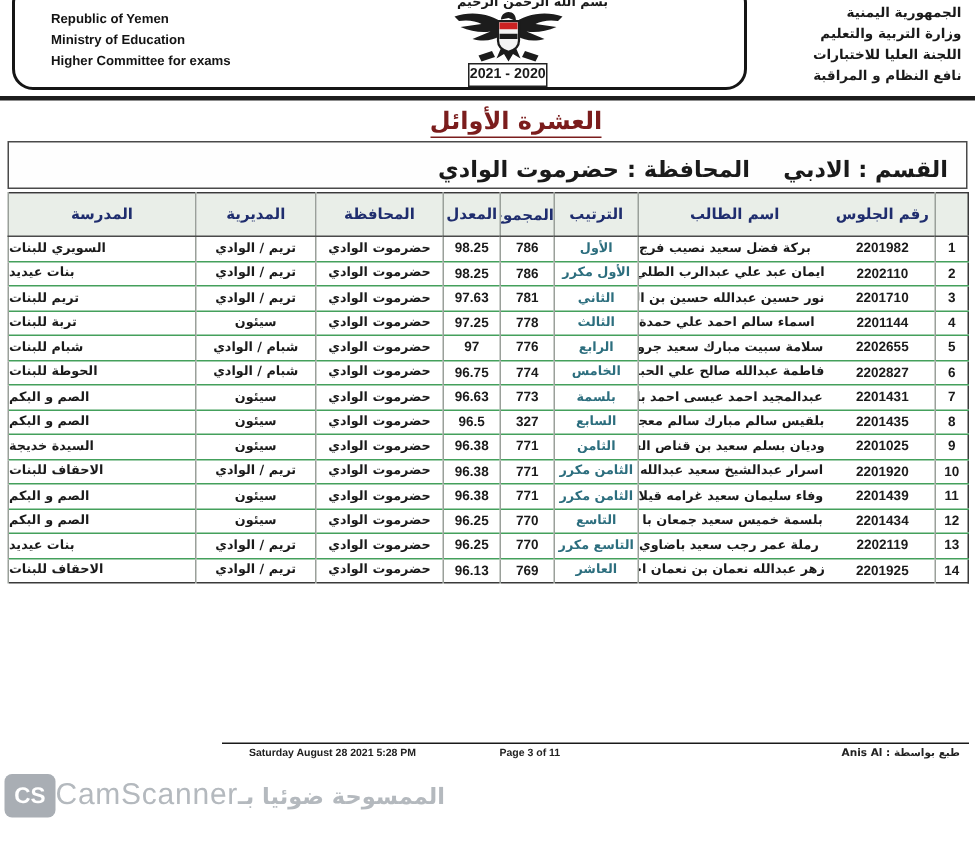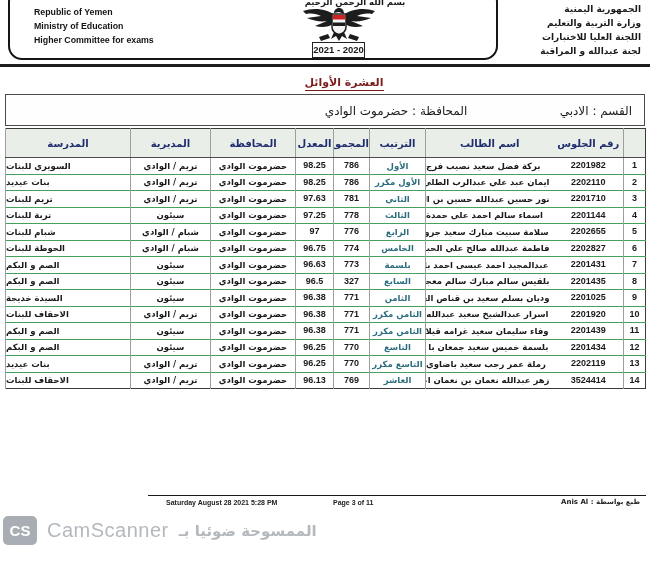--- a/index.html
+++ b/index.html
@@ -30,30 +30,30 @@
   .years-box {
     position: absolute; left: 312px; top: 42px; width: 53px; height: 16px;
     border: 1.5px solid #222; text-align: center; font-size: 9.5px; font-weight: bold;
     line-height: 13px; background: #fff;
   }
 
   .sep-line { position: absolute; left: 0; top: 64px; width: 650px; height: 3px; background: #1d1d1d; }
 
   .page-title { position: absolute; left: 244px; top: 71px; width: 200px; text-align: center; }
   .page-title .u {
-    font-size: 11px; font-weight: bold; color: #7b1d1d;
+    font-size: 16px; font-weight: bold; color: #7b1d1d;
     border-bottom: 1.5px solid #7b1d1d; padding-bottom: 1px;
   }
 
   
   .info-bar {
     position: absolute; left: 5px; top: 94px; width: 640px; height: 32px;
     border: 1px solid #4a4a4a; background: #fefefe;
   }
-  .info-field { position: absolute; top: 9px; font-size: 12px; font-weight: normal; white-space: nowrap; }
+  .info-field { position: absolute; top: 9px; font-size: 15px; font-weight: bold; white-space: nowrap; }
   .info-section { right: 12px; }
   .info-gov { left: 285px; width: 210px; text-align: center; }
 
   
   table.results {
     position: absolute; left: 5px; top: 128px; width: 641px;
     border-collapse: collapse; table-layout: fixed;
     border: 1.5px solid #3a3a3a; direction: rtl;
   }
   .results th, .results td {
@@ -74,21 +74,21 @@
   }
 
   
   .footer-line { position: absolute; left: 148px; top: 495px; width: 498px; border-top: 1.5px solid #1a1a1a; }
   .footer-text { position: absolute; top: 499px; font-size: 7px; font-weight: bold; color: #222; white-space: nowrap; }
   .f-date { left: 166px; }
   .f-page { left: 333px; }
   .f-printed { right: 10px; top: 498px; font-family: "DejaVu Sans", sans-serif; }
 
   
-  .watermark { position: absolute; left: 3px; top: 516px; display: flex; align-items: center; gap: 10px; }
+  .watermark { position: absolute; left: 3px; top: 516px; display: flex; align-items: center; }
   .cs-logo {
     width: 34px; height: 29px; background: #a9aeb4; border-radius: 5px;
     color: #ffffff; font-family: "Liberation Sans", sans-serif; font-weight: bold; font-size: 15px;
     display: flex; align-items: center; justify-content: center;
   }
   .wm-brand { font-family: "Liberation Sans", sans-serif; font-size: 20px; color: #b4b9be; letter-spacing: 0.5px; }
   .wm-ar { font-size: 15px; font-weight: bold; color: #b4b9be; text-align: right; }
 </style>
 </head>
 <body>
@@ -98,21 +98,21 @@
   <div class="en-box en">
     <div class="en-line">Republic of Yemen</div>
     <div class="en-line">Ministry of Education</div>
     <div class="en-line">Higher Committee for exams</div>
   </div>
 
   <div class="ar-header" dir="rtl">
     <div class="ar-line">الجمهورية اليمنية</div>
     <div class="ar-line">وزارة التربية والتعليم</div>
     <div class="ar-line">اللجنة العليا للاختبارات</div>
-    <div class="ar-line">لجنة عبدالله و المراقبة</div>
+    <div class="ar-line">نافع النظام و المراقبة</div>
   </div>
 
   <div class="bismillah" dir="rtl">بسم الله الرحمن الرحيم</div>
 
   <div class="emblem">
     <svg width="80" height="38" viewBox="0 0 160 76" xmlns="http://www.w3.org/2000/svg">
       <g fill="#1c1c1c">
         <path d="M74 20 C58 6 30 2 8 10 L14 16 C26 14 36 16 44 20 L16 24 C30 30 44 32 56 30 L32 40 C46 44 60 42 68 36 L68 50 L74 50 Z"></path>
         <path d="M86 20 C102 6 130 2 152 10 L146 16 C134 14 124 16 116 20 L144 24 C130 30 116 32 104 30 L128 40 C114 44 100 42 92 36 L92 50 L86 50 Z"></path>
         <path d="M80 4 C74 4 70 9 70 14 L80 12 L90 16 C90 8 86 4 80 4 Z"></path>
@@ -309,21 +309,21 @@
           <td class="c-name">رملة عمر رجب سعيد باضاوي</td>
           <td class="c-rank">التاسع مكرر</td>
           <td class="c-total">770</td>
           <td class="c-avg">96.25</td>
           <td class="c-governorate">حضرموت الوادي</td>
           <td class="c-district">تريم / الوادي</td>
           <td class="c-school">بنات عيديد</td>
         </tr>
         <tr>
           <td class="c-no">14</td>
-          <td class="c-seat">3524414</td>
+          <td class="c-seat">2201925</td>
           <td class="c-name">زهر عبدالله نعمان بن نعمان احمد</td>
           <td class="c-rank">العاشر</td>
           <td class="c-total">769</td>
           <td class="c-avg">96.13</td>
           <td class="c-governorate">حضرموت الوادي</td>
           <td class="c-district">تريم / الوادي</td>
           <td class="c-school">الاحقاف للبنات</td>
         </tr>
       </tbody>
   </table>

